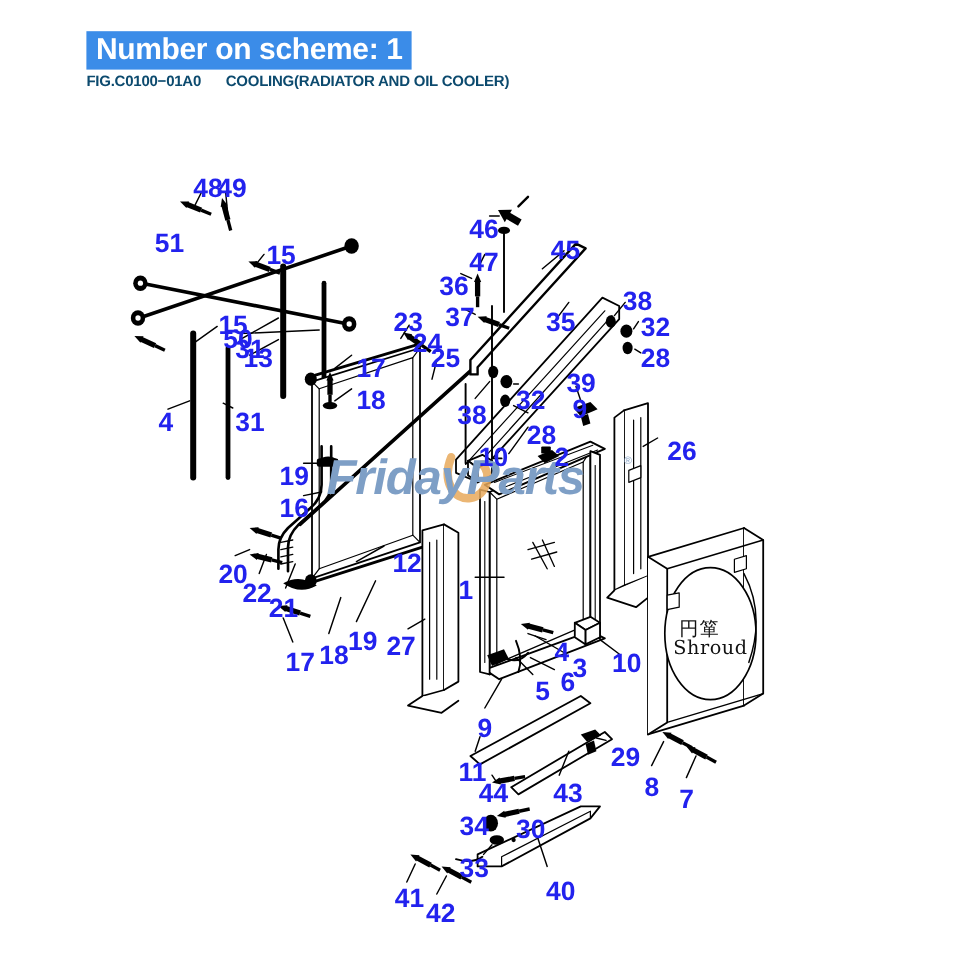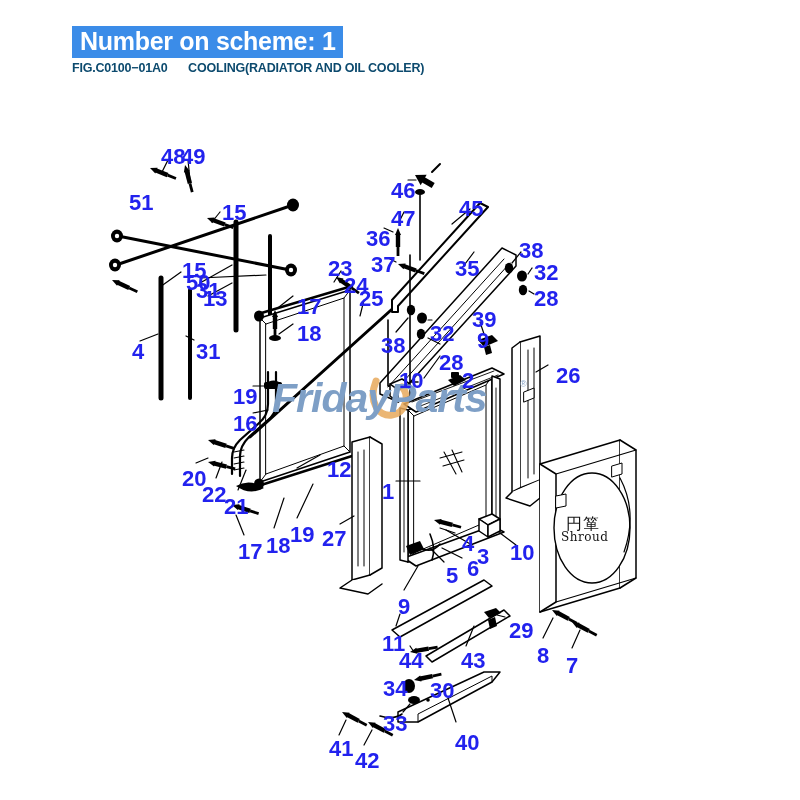--- a/index.html
+++ b/index.html
@@ -28,21 +28,21 @@
         font-family:"Liberation Sans",sans-serif;}
 
   
   .lbl{position:absolute;color:#2222ee;font-weight:bold;font-size:22px;
        line-height:22px;font-family:"Liberation Sans",sans-serif;
        white-space:nowrap;user-select:none;}
 
   
   .shroud-cjk{position:absolute;left:566px;top:514px;font-size:16px;color:#111;
               font-family:"DejaVu Sans",sans-serif;letter-spacing:1px;}
-  .shroud-en{position:absolute;left:561px;top:530px;font-size:12px;color:#111;
+  .shroud-en{position:absolute;left:561px;top:530px;font-size:16px;color:#111;
              font-family:"DejaVu Serif",serif;letter-spacing:0.5px;}
 </style>
 </head>
 <body>
 
 <div id="root">
 
   <div class="hdr">
     <div class="hdr-title">Number on scheme: 1</div>
     <div class="hdr-sub">

